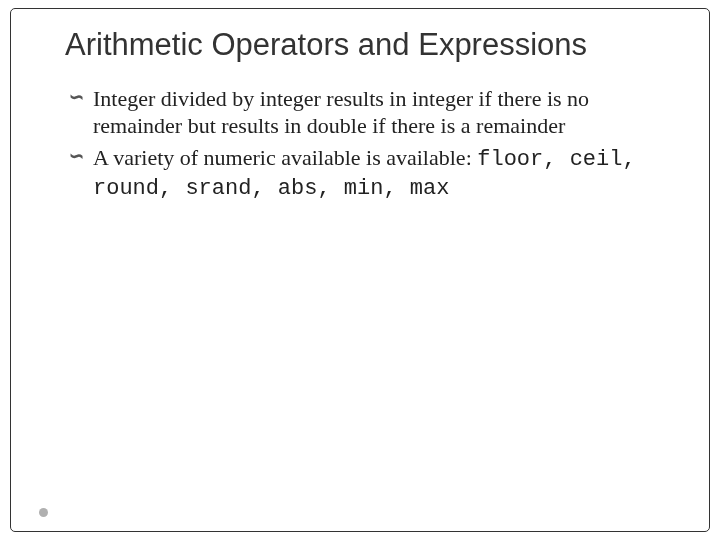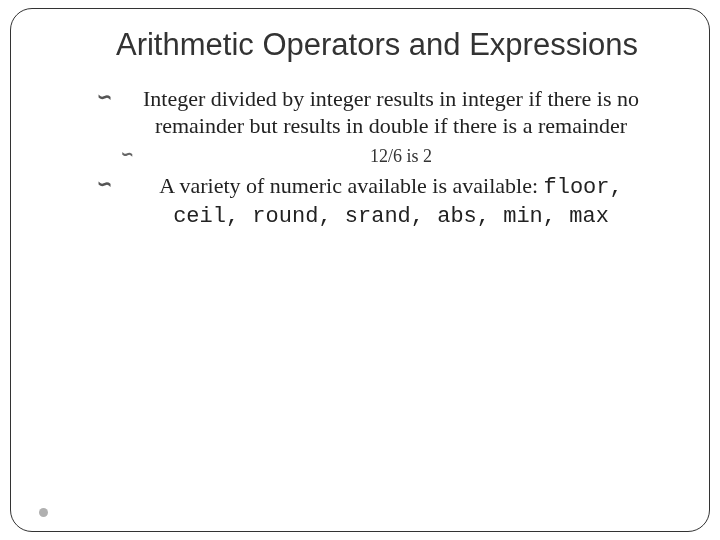--- a/index.html
+++ b/index.html
@@ -10,23 +10,22 @@
     font-family: Georgia, 'Times New Roman', serif;
     position: relative;
   }
   .slide-frame {
     position: absolute;
     top: 8px;
     left: 10px;
     right: 10px;
     bottom: 8px;
     border: 1.5px solid #333;
-    border-radius: 22px;
-    padding: 18px 48px 20px 88px;
-    text-align: center;
+    border-radius: 5px;
+    padding: 18px 48px 20px 60px;
   }
   .title {
     font-family: Arial, Helvetica, sans-serif;
     font-size: 31px;
     font-weight: 400;
     color: #333;
     line-height: 1.15;
     margin-bottom: 22px;
     margin-left: -6px;
   }
@@ -102,21 +101,20 @@
 </head>
 <body>
 
 <div class="slide-frame">
   <h1 class="title">Arithmetic Operators and Expressions</h1>
 
   <ul class="bullets">
     <li>
       <span>Integer divided by integer results in integer if there is no remainder but results in double if there is a remainder</span>
       <ul class="sub">
-        <li>12/6 is 2</li>
       </ul>
     </li>
     <li>
       <span>A variety of numeric available is available: </span><span class="mono">floor, ceil, round, srand, abs, min, max</span>
     </li>
   </ul>
 
   <div class="footer-dot"></div>
 </div>
 

